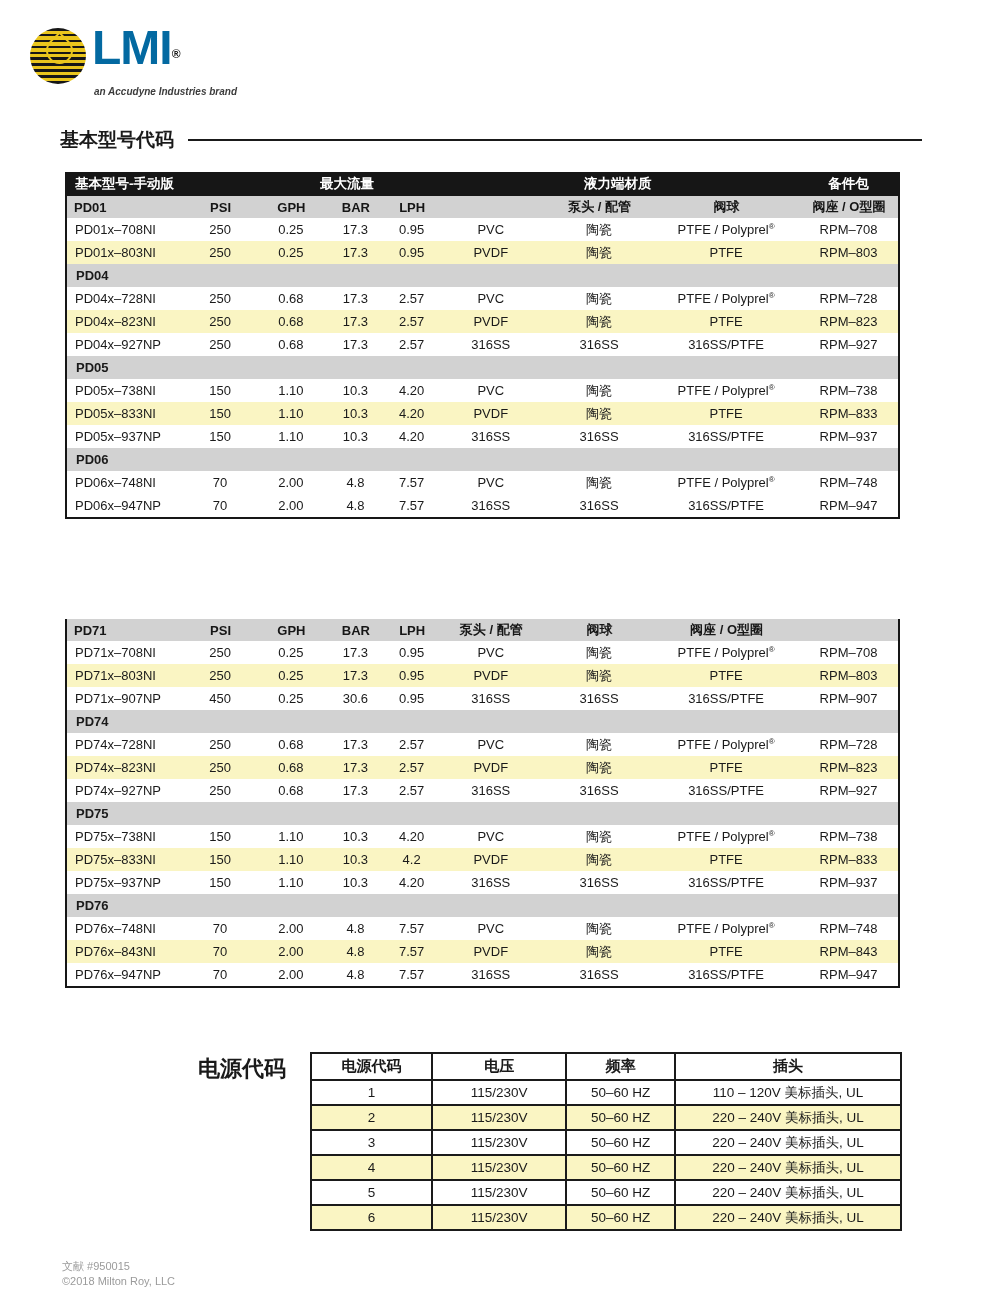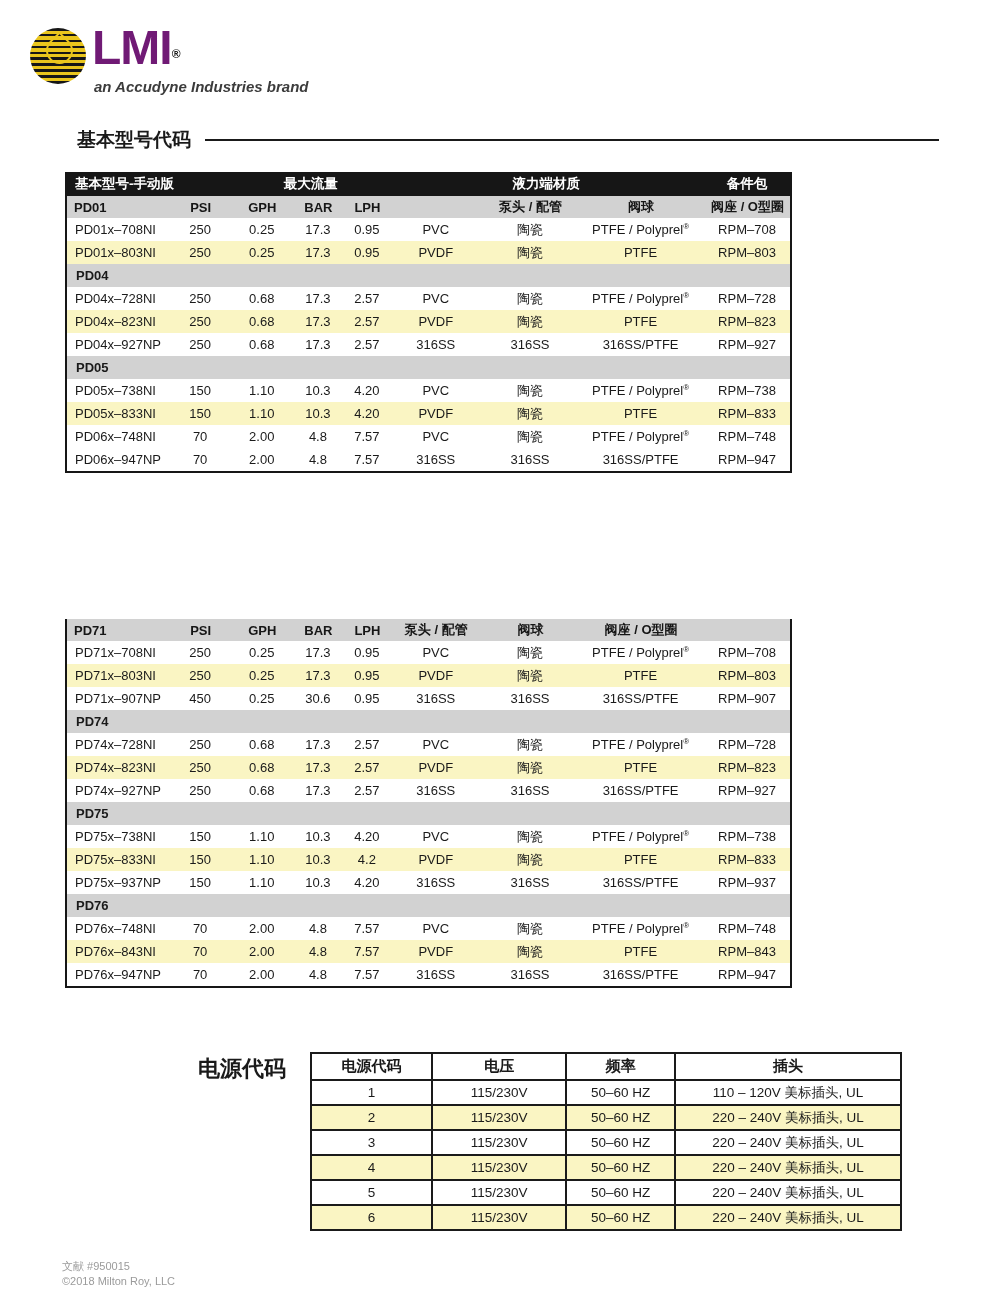--- a/index.html
+++ b/index.html
@@ -8,29 +8,29 @@
     font-family:"Liberation Sans", sans-serif;color:#1a1a1a;overflow:hidden;
   }
   
   .brand{position:absolute;left:30px;top:24px;height:70px;}
   .logo-mark{position:absolute;left:0;top:4px;width:56px;height:56px;border-radius:50%;
     background:repeating-linear-gradient(180deg,#161616 0px,#161616 2.6px,#e9c51d 2.6px,#e9c51d 5.9px);
     overflow:hidden;}
   .drop{position:absolute;left:16px;top:9px;width:23px;height:23px;
     border:2.5px solid #e9c51d;border-radius:0 50% 50% 50%;transform:rotate(45deg);background:transparent;}
   .logo-text-wrap{margin-left:62px;line-height:1;}
-  .logo-text{font-size:48px;font-weight:900;letter-spacing:-1px;color:#701a75;}
+  .logo-text{font-size:48px;font-weight:900;letter-spacing:-1px;color:#0369a1;}
   .logo-reg{font-size:12px;font-weight:bold;vertical-align:super;color:#161616;}
-  .tagline{font-size:15px;font-style:italic;font-weight:bold;color:#3c3c3c;margin-top:7px;margin-left:2px;}
+  .tagline{font-size:10px;font-style:italic;font-weight:bold;color:#3c3c3c;margin-top:15px;margin-left:2px;}
   
-  .title-row{position:absolute;left:77px;top:127px;width:862px;display:flex;align-items:center;}
+  .title-row{position:absolute;left:60px;top:127px;width:862px;display:flex;align-items:center;}
   .page-title{font-size:19px;font-weight:bold;margin:0;white-space:nowrap;}
   .title-rule{flex:1;height:2px;background:#1a1a1a;margin-left:14px;}
   
-  .model-table{position:absolute;left:65px;width:727px;border-collapse:collapse;table-layout:fixed;
+  .model-table{position:absolute;left:65px;width:835px;border-collapse:collapse;table-layout:fixed;
     font-size:13px;border-left:2px solid #161616;border-right:2px solid #161616;border-bottom:2px solid #161616;}
   .model-table th,.model-table td{padding:0 6px;text-align:center;white-space:nowrap;overflow:hidden;}
   .model-table .head1 th{background:#161616;color:#ffffff;font-weight:bold;font-size:13.5px;height:24px;}
   .model-table .head2 th{background:#d2d2d2;color:#161616;font-weight:bold;height:22px;padding-left:7px;}
   .model-table td{height:23px;background:#ffffff;}
   .model-table .left{text-align:left;padding-left:8px;}
   .model-table .section-row td{background:#d2d2d2;font-weight:bold;text-align:left;padding-left:9px;}
   .model-table .hl td{background:#faf5c3;}
   .model-table sup{font-size:8px;}
   #table-manual{top:172px;}
@@ -175,20 +175,34 @@
           <td>150</td>
           <td>1.10</td>
           <td>10.3</td>
           <td>4.20</td>
           <td>PVDF</td>
           <td>陶瓷</td>
           <td>PTFE</td>
           <td>RPM–833</td>
         </tr>
         <tr>
+          <td class="left">PD05x–937NP</td>
+          <td>150</td>
+          <td>1.10</td>
+          <td>10.3</td>
+          <td>4.20</td>
+          <td>316SS</td>
+          <td>316SS</td>
+          <td>316SS/PTFE</td>
+          <td>RPM–937</td>
+        </tr>
+        <tr class="section-row">
+          <td colspan="9">PD06</td>
+        </tr>
+        <tr>
           <td class="left">PD06x–748NI</td>
           <td>70</td>
           <td>2.00</td>
           <td>4.8</td>
           <td>7.57</td>
           <td>PVC</td>
           <td>陶瓷</td>
           <td>PTFE / Polyprel<sup>®</sup></td>
           <td>RPM–748</td>
         </tr>

